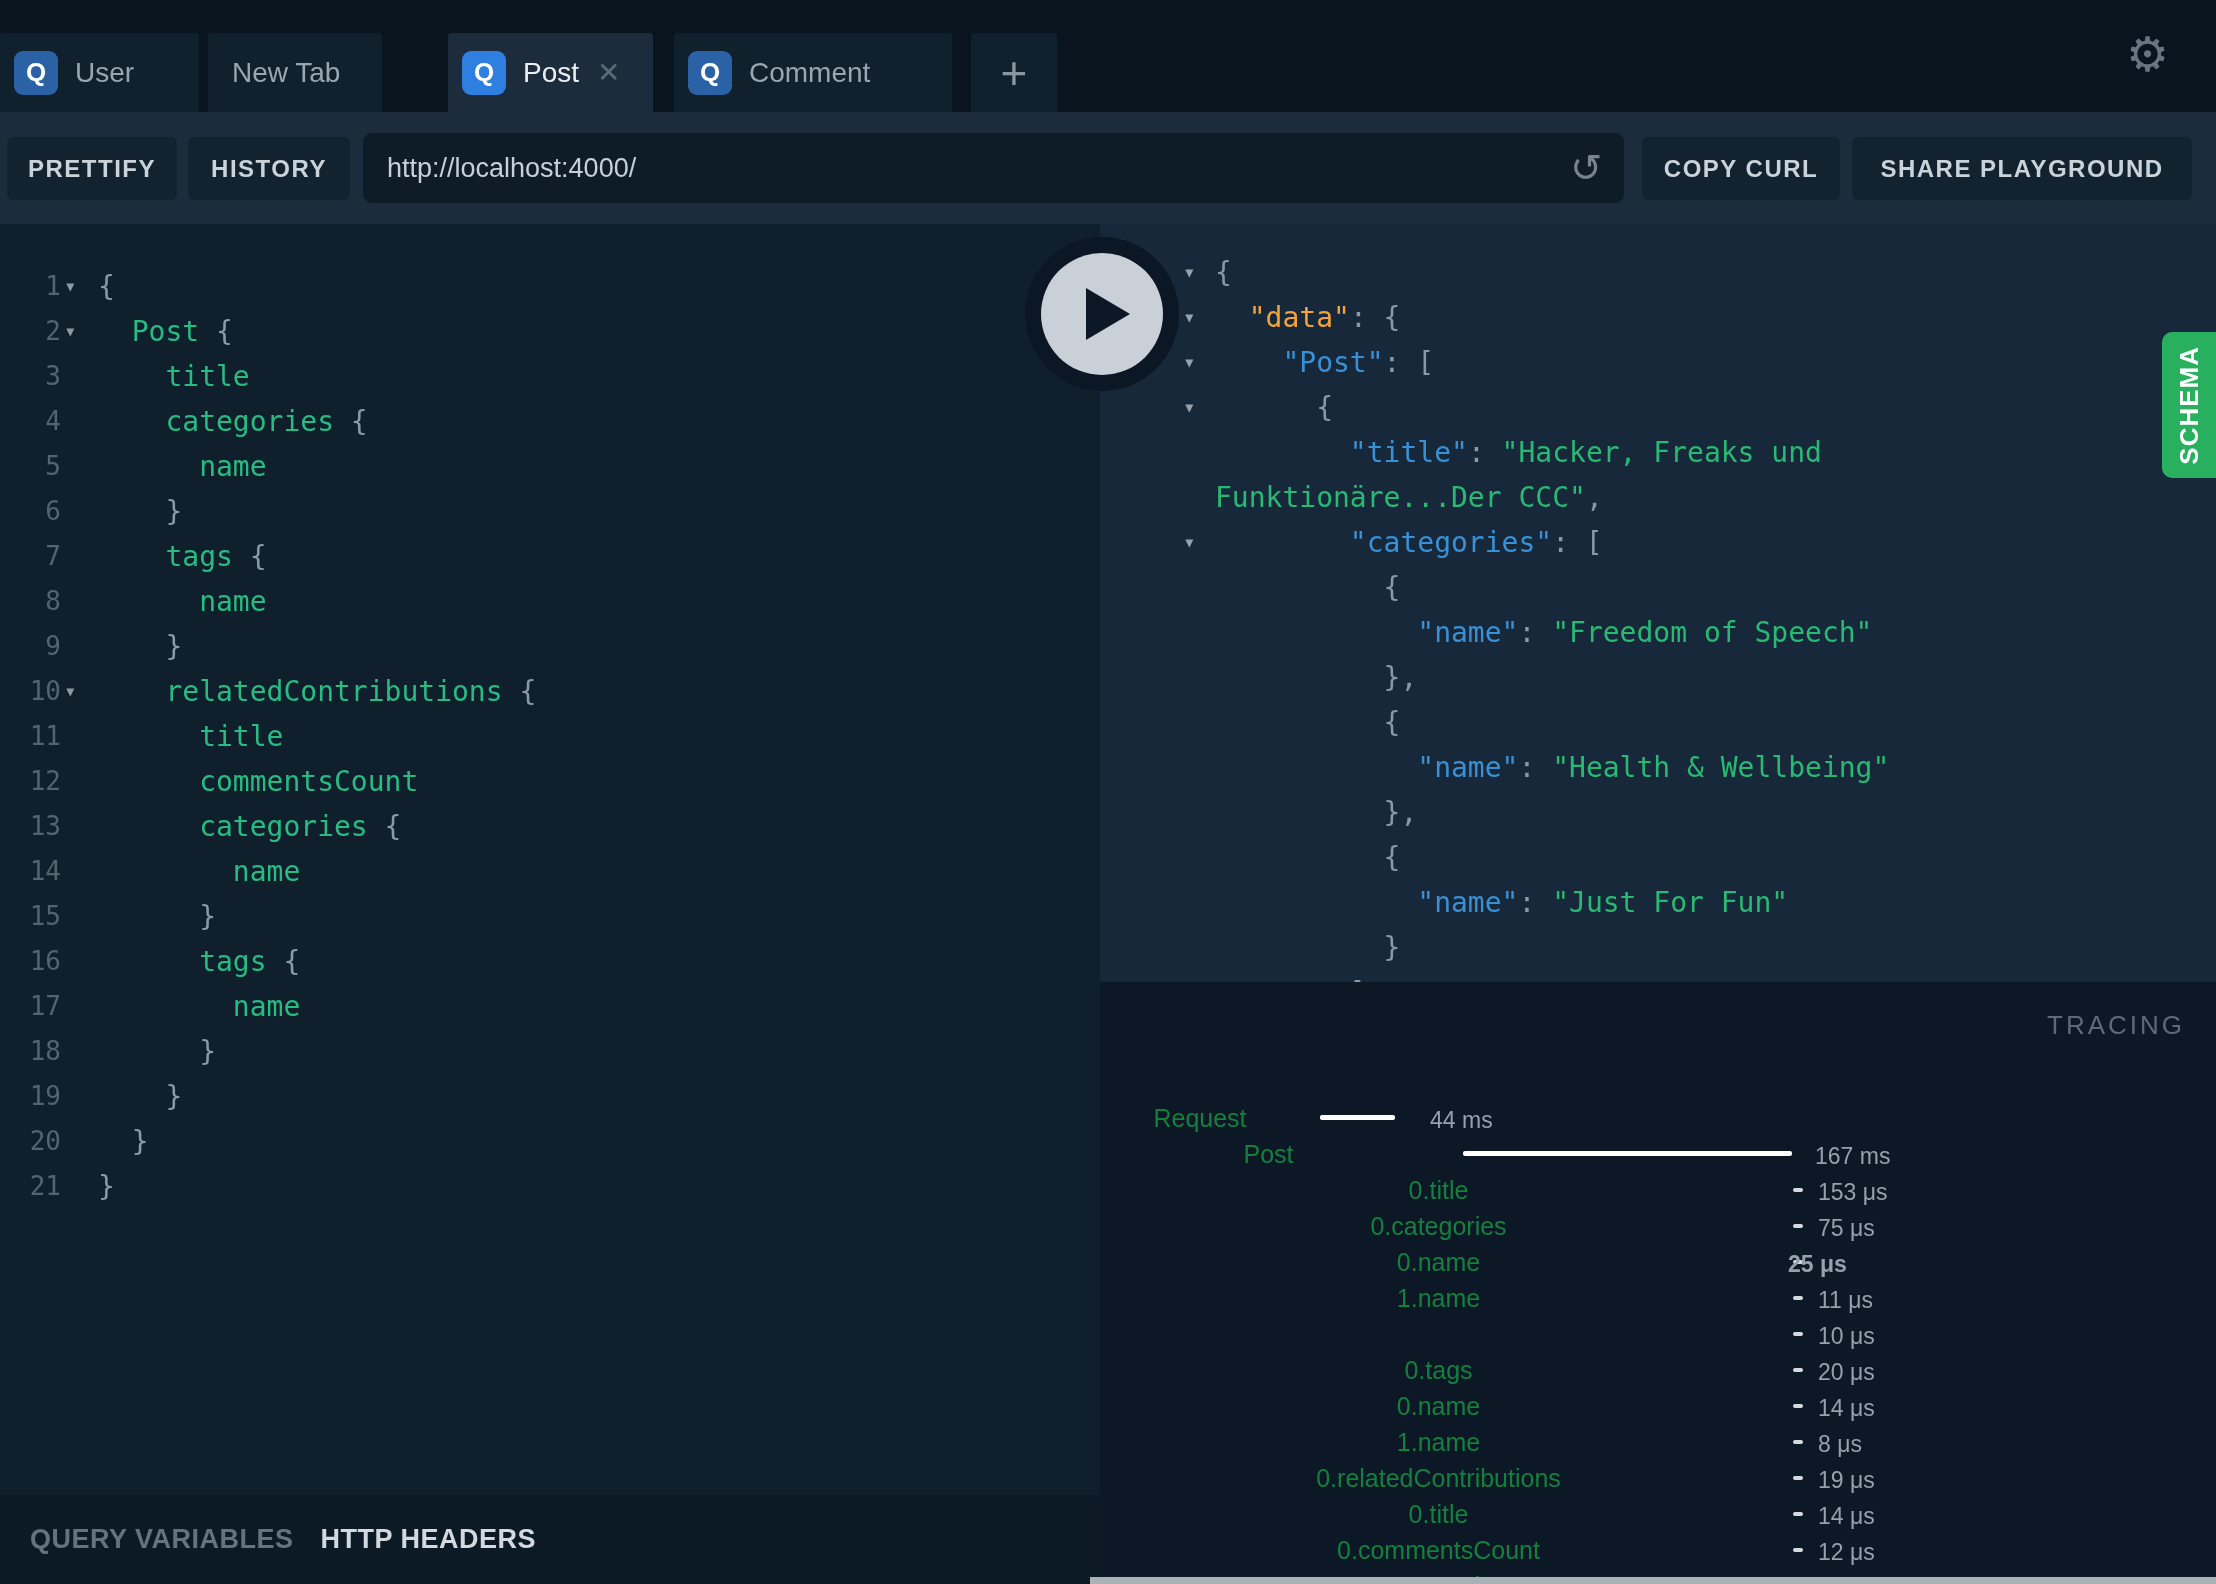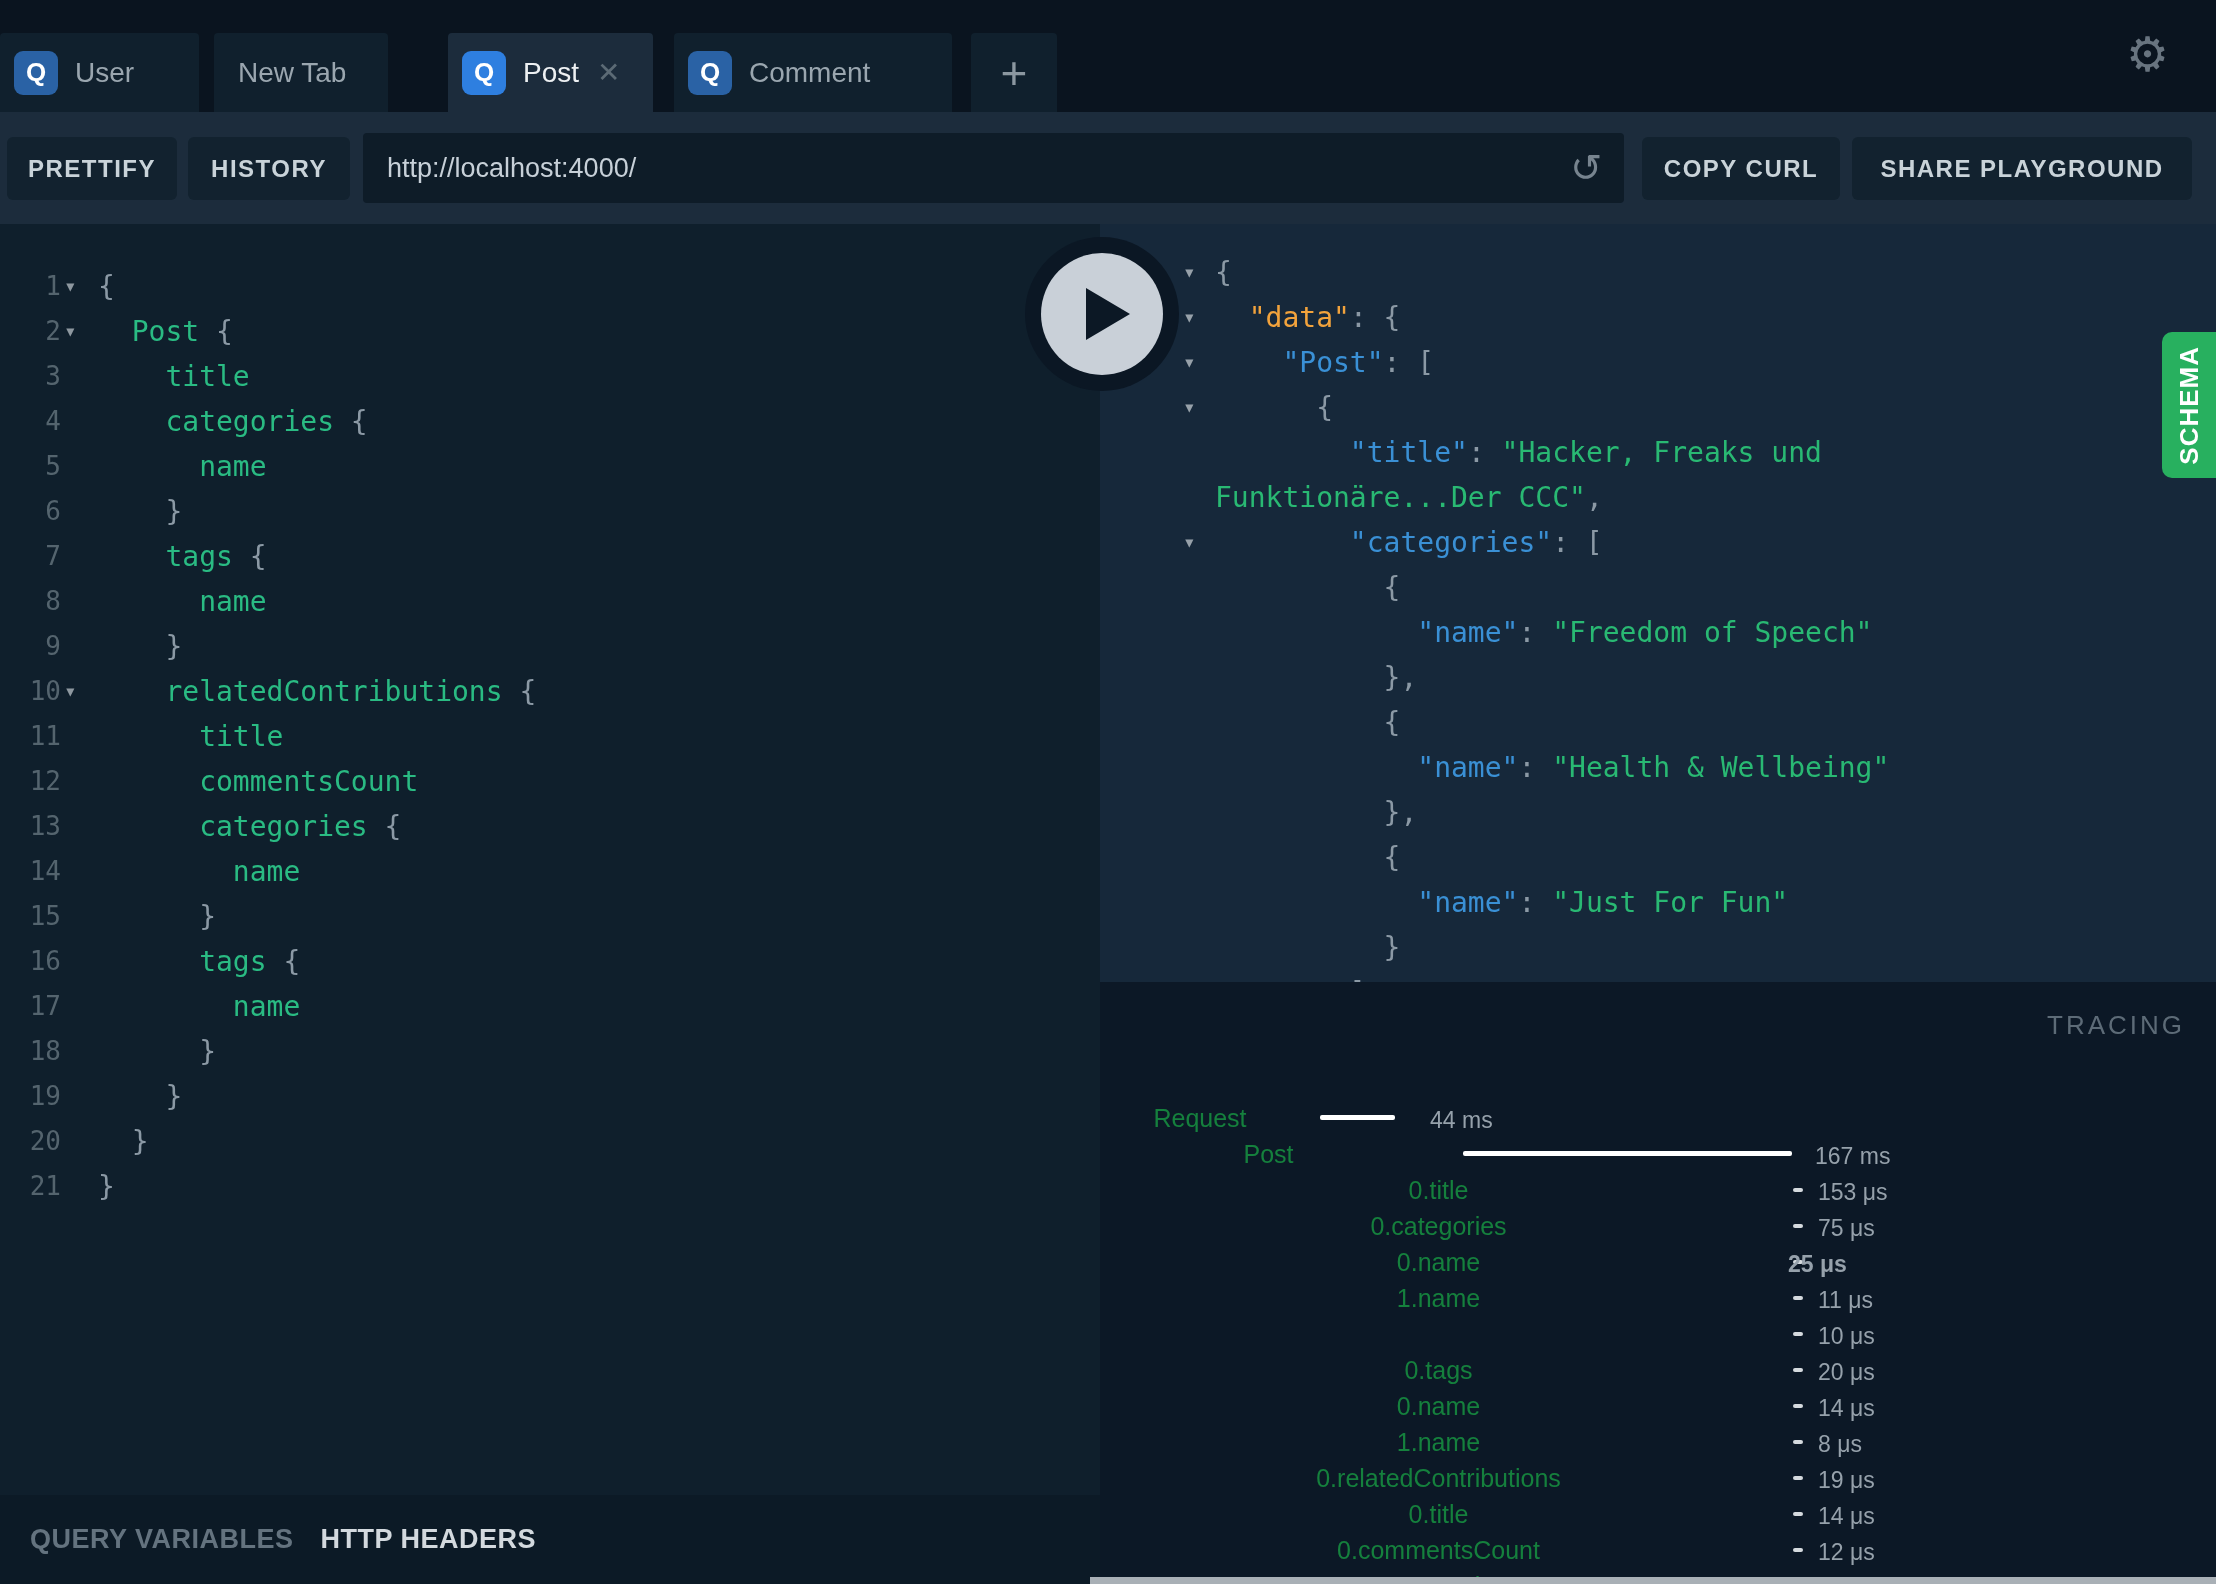--- a/index.html
+++ b/index.html
@@ -37,21 +37,21 @@
     position:absolute; top:25px; height:63px; background:#12222f; border-radius:6px;
     color:#c9d3d9; font-size:24px; font-weight:600; letter-spacing:1.5px;
     display:flex; align-items:center; justify-content:center; cursor:pointer;
   }
   #btn-prettify { left:7px;    width:170px; }
   #btn-history  { left:188px;  width:162px; }
   #btn-copycurl { left:1642px; width:198px; }
   #btn-share    { left:1852px; width:340px; }
   .urlbar {
     position:absolute; left:363px; top:21px; width:1261px; height:70px; background:#0e1c28;
-    border-radius:4px; display:flex; align-items:center; padding:0 22px; box-sizing:border-box;
+    border-radius:9px; display:flex; align-items:center; padding:0 22px; box-sizing:border-box;
   }
   .urlinput {
     flex:1; background:transparent; border:none; outline:none;
     color:#c7d0d8; font-size:27px; font-family:"Liberation Sans", sans-serif;
   }
   .url-refresh { color:#77848f; font-size:38px; cursor:pointer; font-family:"DejaVu Sans", sans-serif; }
   
   .editor {
     position:absolute; left:0; top:224px; width:1100px; height:1271px; background:#0f1f2c;
     padding-top:40px; box-sizing:border-box; cursor:text;
@@ -115,21 +115,21 @@
 <body>
 
 <div class="root">
 
   <div class="tabbar">
     <div id="tabs-container">
         <div class="tab" style="left: 0px; width: 199px;">
           <span class="qbadge">Q</span>
           <span>User</span>
         </div>
-        <div class="tab noicon" style="left: 214px; width: 174px;">
+        <div class="tab noicon" style="left: 208px; width: 174px;">
           <span>New Tab</span>
         </div>
         <div class="tab active" style="left: 448px; width: 205px;">
           <span class="qbadge">Q</span>
           <span>Post</span>
           <span class="tab-close">✕</span>
         </div>
         <div class="tab" style="left: 674px; width: 278px;">
           <span class="qbadge">Q</span>
           <span>Comment</span>

